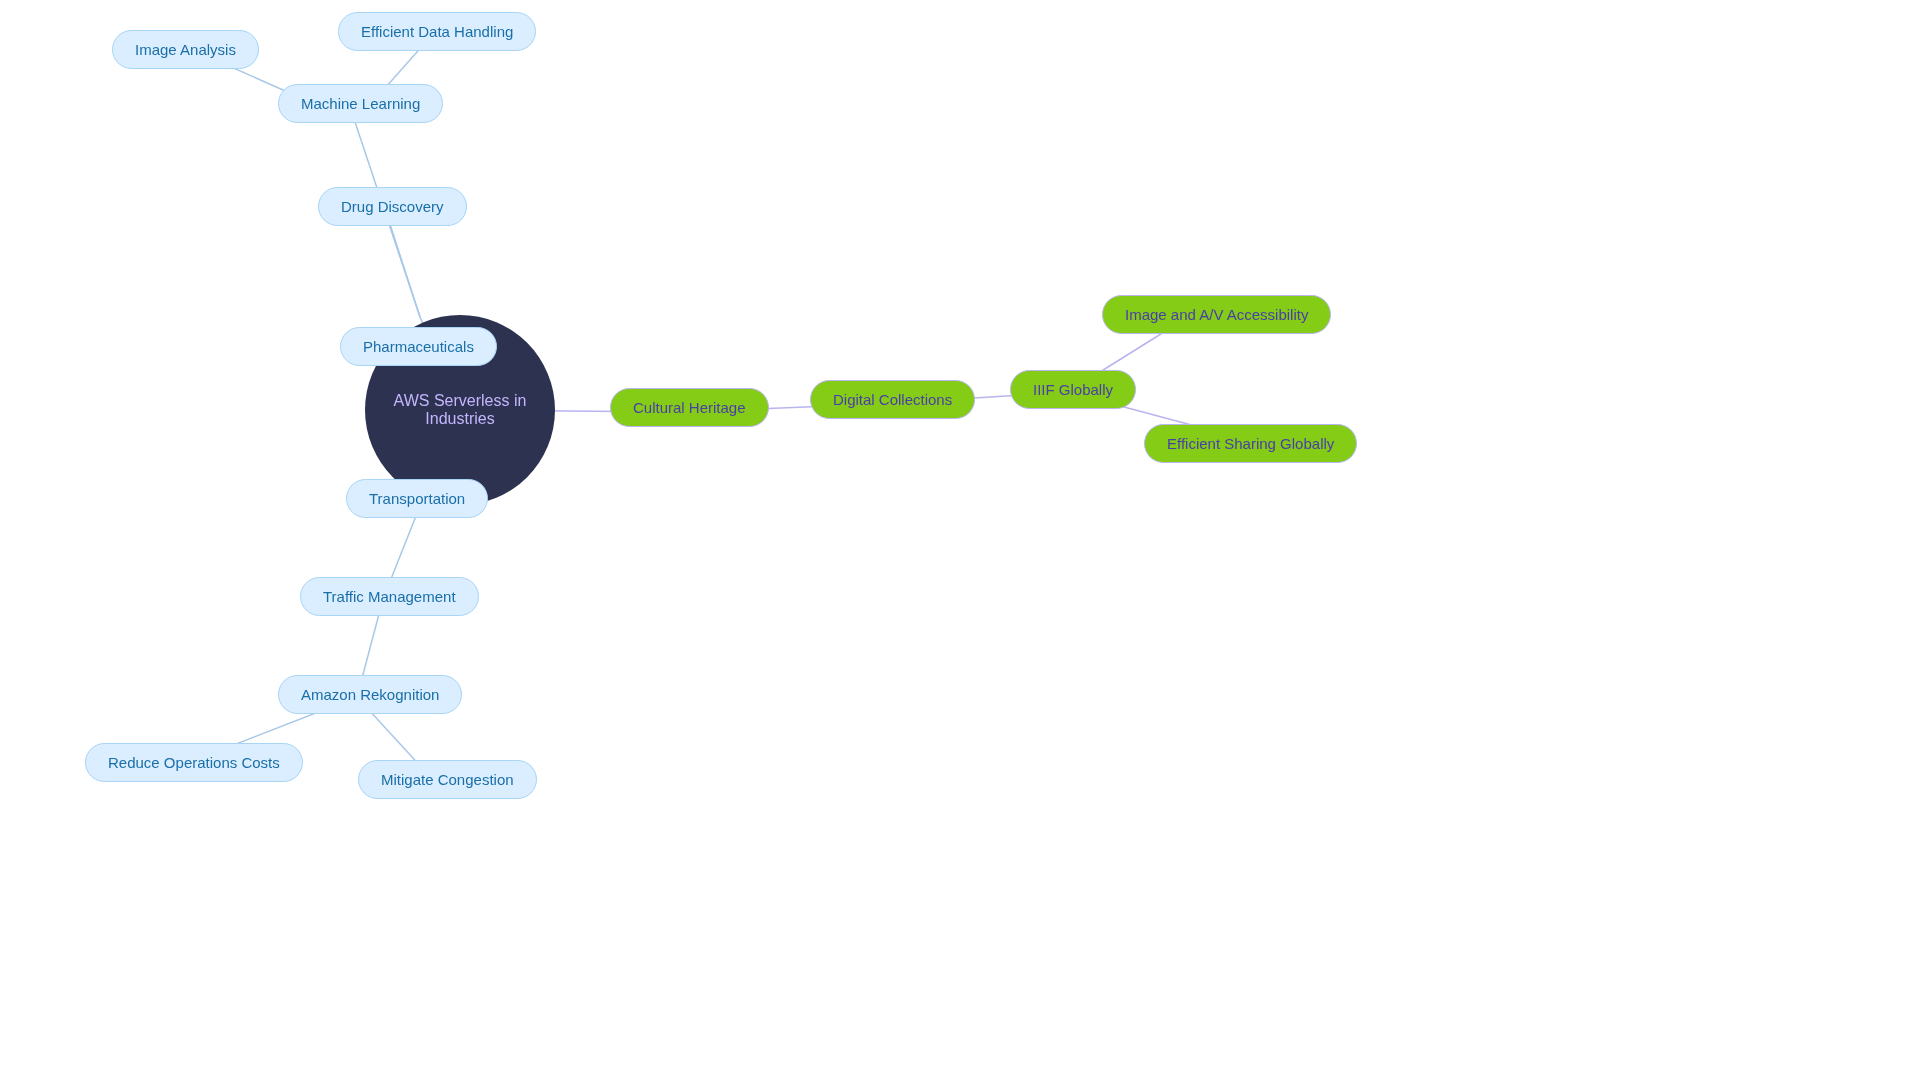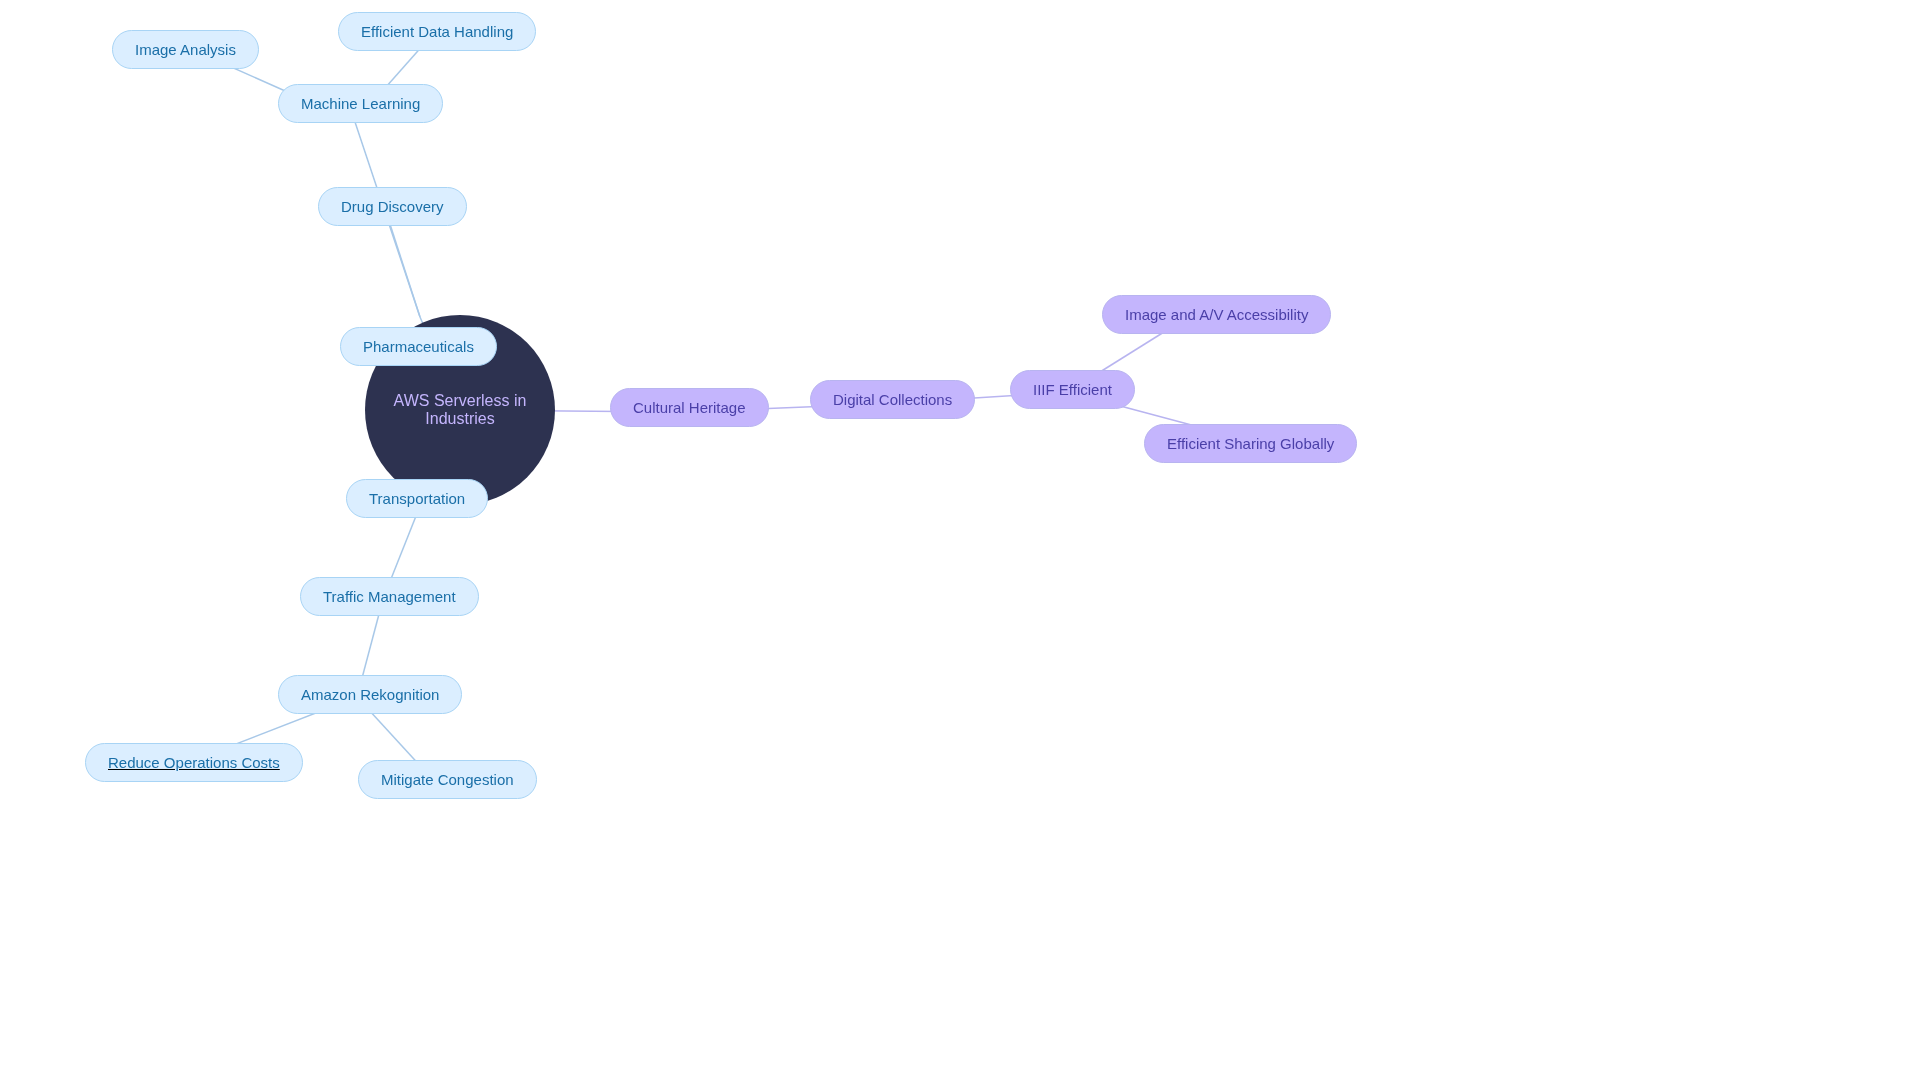--- a/index.html
+++ b/index.html
@@ -32,21 +32,21 @@
       font-size: 15px;
       font-weight: 400;
       white-space: nowrap;
     }
     .node-blue {
       background: #dbeeff;
       border: 1.5px solid #a8d4f5;
       color: #1a6fa8;
     }
     .node-purple {
-      background: #c4b5fd;
+      background: #84cc16;
       border: 1.5px solid #b8b4f0;
       color: #4a3fa8;
     }
     .node-center {
       border-radius: 50%;
       width: 190px;
       height: 190px;
       background: #2d3250;
       color: #c4b5fd;
       font-size: 16px;
@@ -125,21 +125,21 @@
     <span>Traffic Management</span>
   </div>
 </div>
 
 <div class="node" style="left: 278px; top: 675px;">
   <div class="node-pill node-blue">
     <span>Amazon Rekognition</span>
   </div>
 </div>
 
-<div class="node" style="left: 85px; top: 743px; text-decoration: underline;">
+<div class="node" style="left: 85px; top: 743px;">
   <div class="node-pill node-blue">
     <span>Reduce Operations Costs</span>
   </div>
 </div>
 
 <div class="node" style="left: 358px; top: 760px;">
   <div class="node-pill node-blue">
     <span>Mitigate Congestion</span>
   </div>
 </div>
@@ -151,21 +151,21 @@
 </div>
 
 <div class="node" style="left: 810px; top: 380px;">
   <div class="node-pill node-purple">
     <span>Digital Collections</span>
   </div>
 </div>
 
 <div class="node" style="left: 1010px; top: 370px;">
   <div class="node-pill node-purple">
-    <span>IIIF Efficient</span>
+    <span>IIIF Globally</span>
   </div>
 </div>
 
 <div class="node" style="left: 1102px; top: 295px;">
   <div class="node-pill node-purple">
     <span>Image and A/V Accessibility</span>
   </div>
 </div>
 
 <div class="node" style="left: 1144px; top: 424px;">

